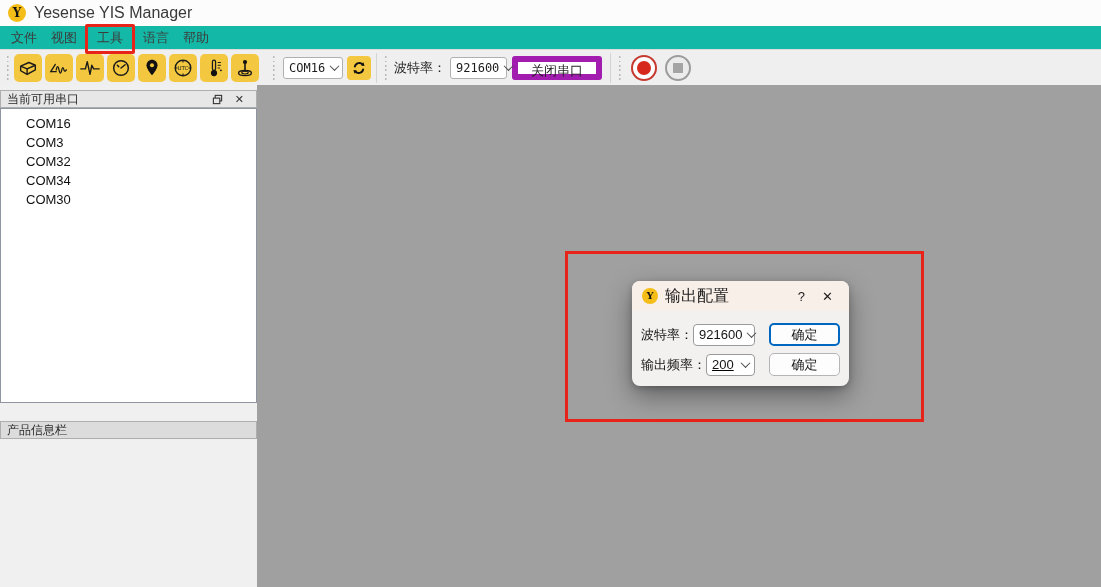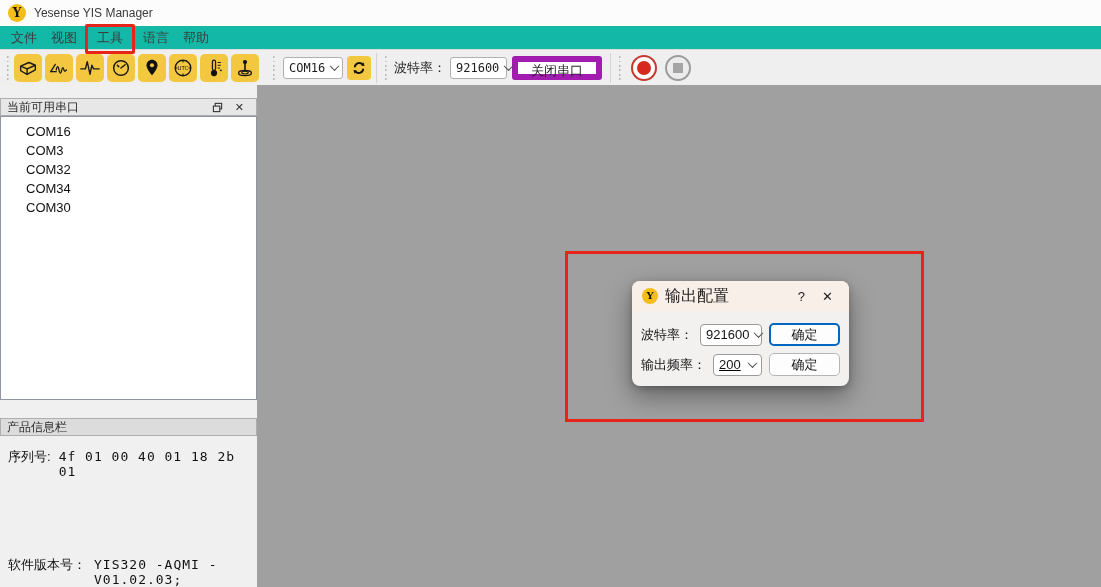--- a/index.html
+++ b/index.html
@@ -4,21 +4,21 @@
 <style>
   * { margin:0; padding:0; box-sizing:border-box; }
   html,body { width:1101px; height:587px; }
   body { font-family:"Liberation Sans", sans-serif; background:#f0f0f0; }
   .app { position:relative; width:1101px; height:587px; overflow:hidden; background:#f0f0f0; }
 
   
   .titlebar { height:26px; background:#fcfcfc; display:flex; align-items:center; padding-left:8px; gap:8px; }
   .logo-badge { width:18px; height:18px; border-radius:50%; background:#f5bd18; display:flex; align-items:center; justify-content:center; flex:none; }
   .logo-badge span { font-weight:bold; font-size:12px; color:#141414; line-height:1; font-family:"DejaVu Serif", serif; }
-  .title-text { font-size:12px; color:#3a3a3a; }
+  .title-text { font-size:16px; color:#3a3a3a; }
 
   
   .menubar { height:24px; background:#14b8a6; border-bottom:1px solid #dcdcdc; display:flex; align-items:center; padding-left:4px; }
   .menu-item { font-size:13px; color:#3c3c3c; padding:2px 7px; position:relative; cursor:default; }
   .menu-item.hl { margin:0 6px; }
   .red-box { position:absolute; left:-5px; right:-5px; top:-3px; bottom:-5px; border:3px solid #e8231a; border-radius:2px; pointer-events:none; z-index:5; }
 
   
   .toolbar { height:35px; background:#efefef; display:flex; align-items:center; padding-left:4px; }
   .grip { width:4px; height:24px; margin:0 4px 0 2px; background-image:repeating-linear-gradient(to bottom,#b9b9b9 0 1.5px, transparent 1.5px 4.5px); background-size:1.5px 100%; background-repeat:repeat-y; background-position:1px 0; }
@@ -35,21 +35,21 @@
   .combo-baud-tb { width:57px; }
   .btn-plain { height:24px; background:#fff; border:6px solid #a21caf; border-radius:3px; font-size:13px; color:#1e1e1e; padding:0 13px; margin-left:5px; cursor:pointer; font-family:"Liberation Sans",sans-serif; }
   .rec-btn { width:26px; height:26px; border-radius:50%; border:2px solid #c5392e; background:#fdfdfd; display:flex; align-items:center; justify-content:center; margin-left:5px; padding:0; cursor:pointer; }
   .rec-dot { width:14px; height:14px; border-radius:50%; background:#d6281c; }
   .stop-btn { width:26px; height:26px; border-radius:50%; border:2px solid #9c9c9c; background:#ececec; display:flex; align-items:center; justify-content:center; margin-left:8px; padding:0; cursor:pointer; }
   .stop-sq { width:10px; height:10px; background:#a5a5a5; }
 
   
   .content { display:flex; height:502px; }
   .sidebar { width:257px; flex:none; background:#f0f0f0; display:flex; flex-direction:column; }
-  .dock-header { margin-top:13px; height:18px; background:#e7e7e7; border:1px solid #aeaeae; display:flex; align-items:center; padding:8px 6px; font-size:12px; color:#2a2a2a; }
+  .dock-header { margin-top:5px; height:18px; background:#e7e7e7; border:1px solid #aeaeae; display:flex; align-items:center; padding:8px 6px; font-size:12px; color:#2a2a2a; }
   .dock-header .spacer { flex:1; }
   .dock-icon-btn { background:none; border:none; padding:0 6px; cursor:pointer; display:flex; align-items:center; color:#333; font-size:11px; line-height:1; }
   .port-list { height:295px; background:#ffffff; border:1px solid #8f96a0; overflow:hidden; padding-top:5px; }
   .port-item { padding-left:25px; height:19px; line-height:19px; font-size:13px; color:#111; cursor:default; }
   .info-header { margin-top:18px; height:18px; background:#dcdcdc; border:1px solid #aeaeae; display:flex; align-items:center; padding:0 6px; font-size:12px; color:#2a2a2a; }
   .info-body { flex:1; padding:12px 8px 0 8px; font-size:13px; color:#111; }
   .info-row { display:flex; align-items:baseline; gap:8px; }
   .info-row .lbl { flex:none; }
   .mono-val { font-family:"DejaVu Sans Mono", monospace; font-size:13px; letter-spacing:1px; }
   .ver-row { margin-top:77px; }
@@ -67,21 +67,21 @@
   .dlg-title { font-size:16px; color:#1d1d1d; }
   .dlg-help { margin-left:auto; background:none; border:none; font-size:13px; color:#1d1d1d; cursor:pointer; padding:2px 6px; }
   .dlg-close { background:none; border:none; font-size:13px; color:#1d1d1d; cursor:pointer; padding:2px 4px; margin-right:2px; }
   .dlg-body { padding:12px 9px 0 9px; }
   .dlg-row { display:flex; align-items:center; margin-bottom:7px; }
   .dlg-label { font-size:13px; color:#141414; }
   .dlg-combo { margin-left:auto; height:22px; background:#fff; border:1px solid #9a9a9a; border-radius:4px; display:flex; align-items:center; justify-content:space-between; padding:0 5px; cursor:pointer; }
   .dlg-combo .val { font-size:13px; color:#141414; }
   .combo-dlg-baud { width:62px; }
   .combo-dlg-freq { width:49px;text-decoration:underline; }
-  .dlg-btn { width:71px; height:23px; margin-left:7px; background:#fdfdfd; border:1px solid #b5b5b5; border-radius:5px; font-size:13px; color:#141414; cursor:pointer; font-family:"Liberation Sans",sans-serif; }
+  .dlg-btn { width:71px; height:23px; margin-left:14px; background:#fdfdfd; border:1px solid #b5b5b5; border-radius:5px; font-size:13px; color:#141414; cursor:pointer; font-family:"Liberation Sans",sans-serif; }
   .dlg-btn.primary { border:2px solid #0067c0; }
 </style>
 </head>
 <body>
 
 <div class="app">
 
   <div class="titlebar">
     <div class="logo-badge">
         <span>Y</span>
@@ -239,30 +239,20 @@
         <div class="port-item">COM3</div>
         <div class="port-item">COM32</div>
         <div class="port-item">COM34</div>
         <div class="port-item">COM30</div>
       </div>
 
       <div class="info-header">
         <span>产品信息栏</span>
       </div>
 
-      <div class="info-body">
-        <div class="info-row">
-          <span class="lbl">序列号:</span>
-          <span class="mono-val">4f 01 00 40 01 18 2b 01</span>
-        </div>
-        <div class="info-row ver-row">
-          <span class="lbl">软件版本号：</span>
-          <span class="mono-val">YIS320 -AQMI -V01.02.03;</span>
-        </div>
-      </div>
     </div>
 
     <div class="main">
       <div class="red-rect"></div>
 
       <div class="dialog">
         <div class="dlg-titlebar">
           <div class="dlg-logo">
               <span>Y</span>
             </div>

